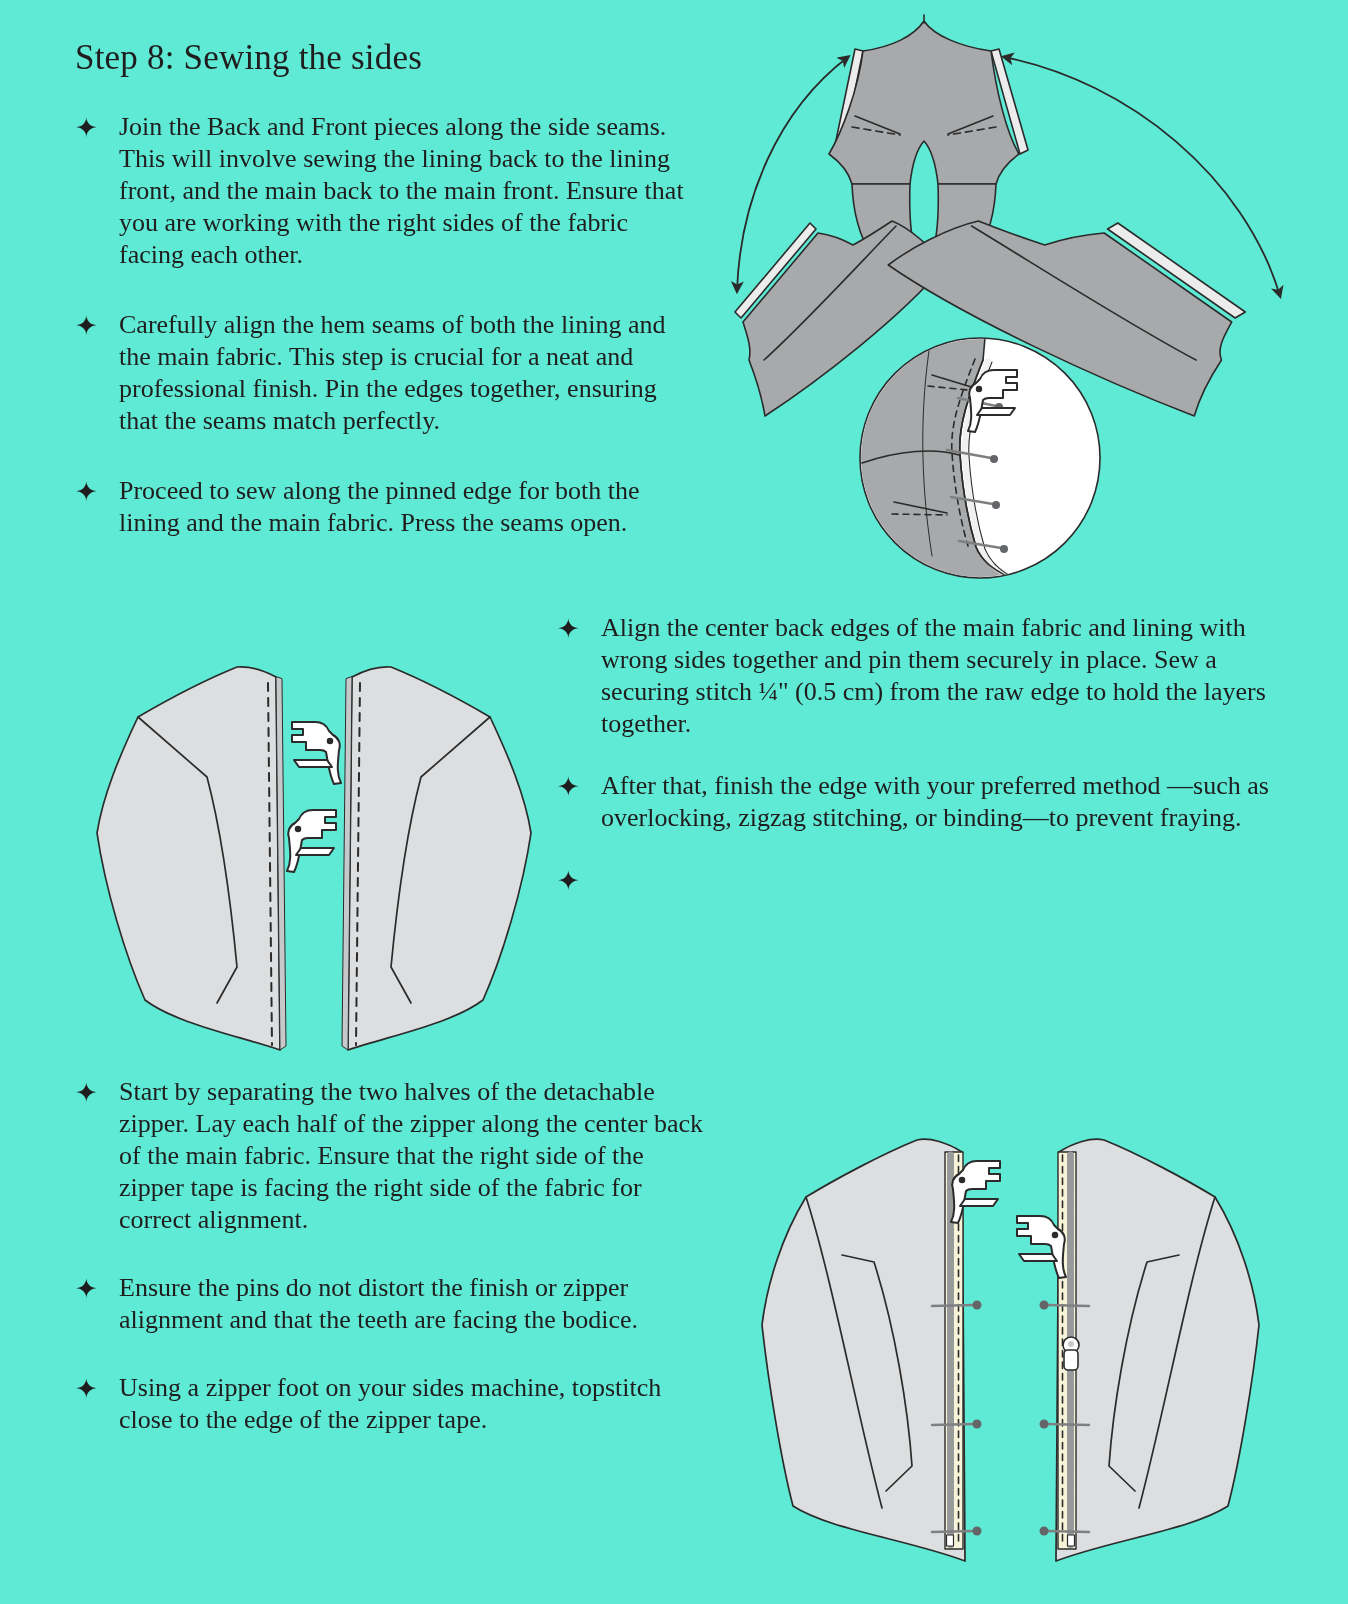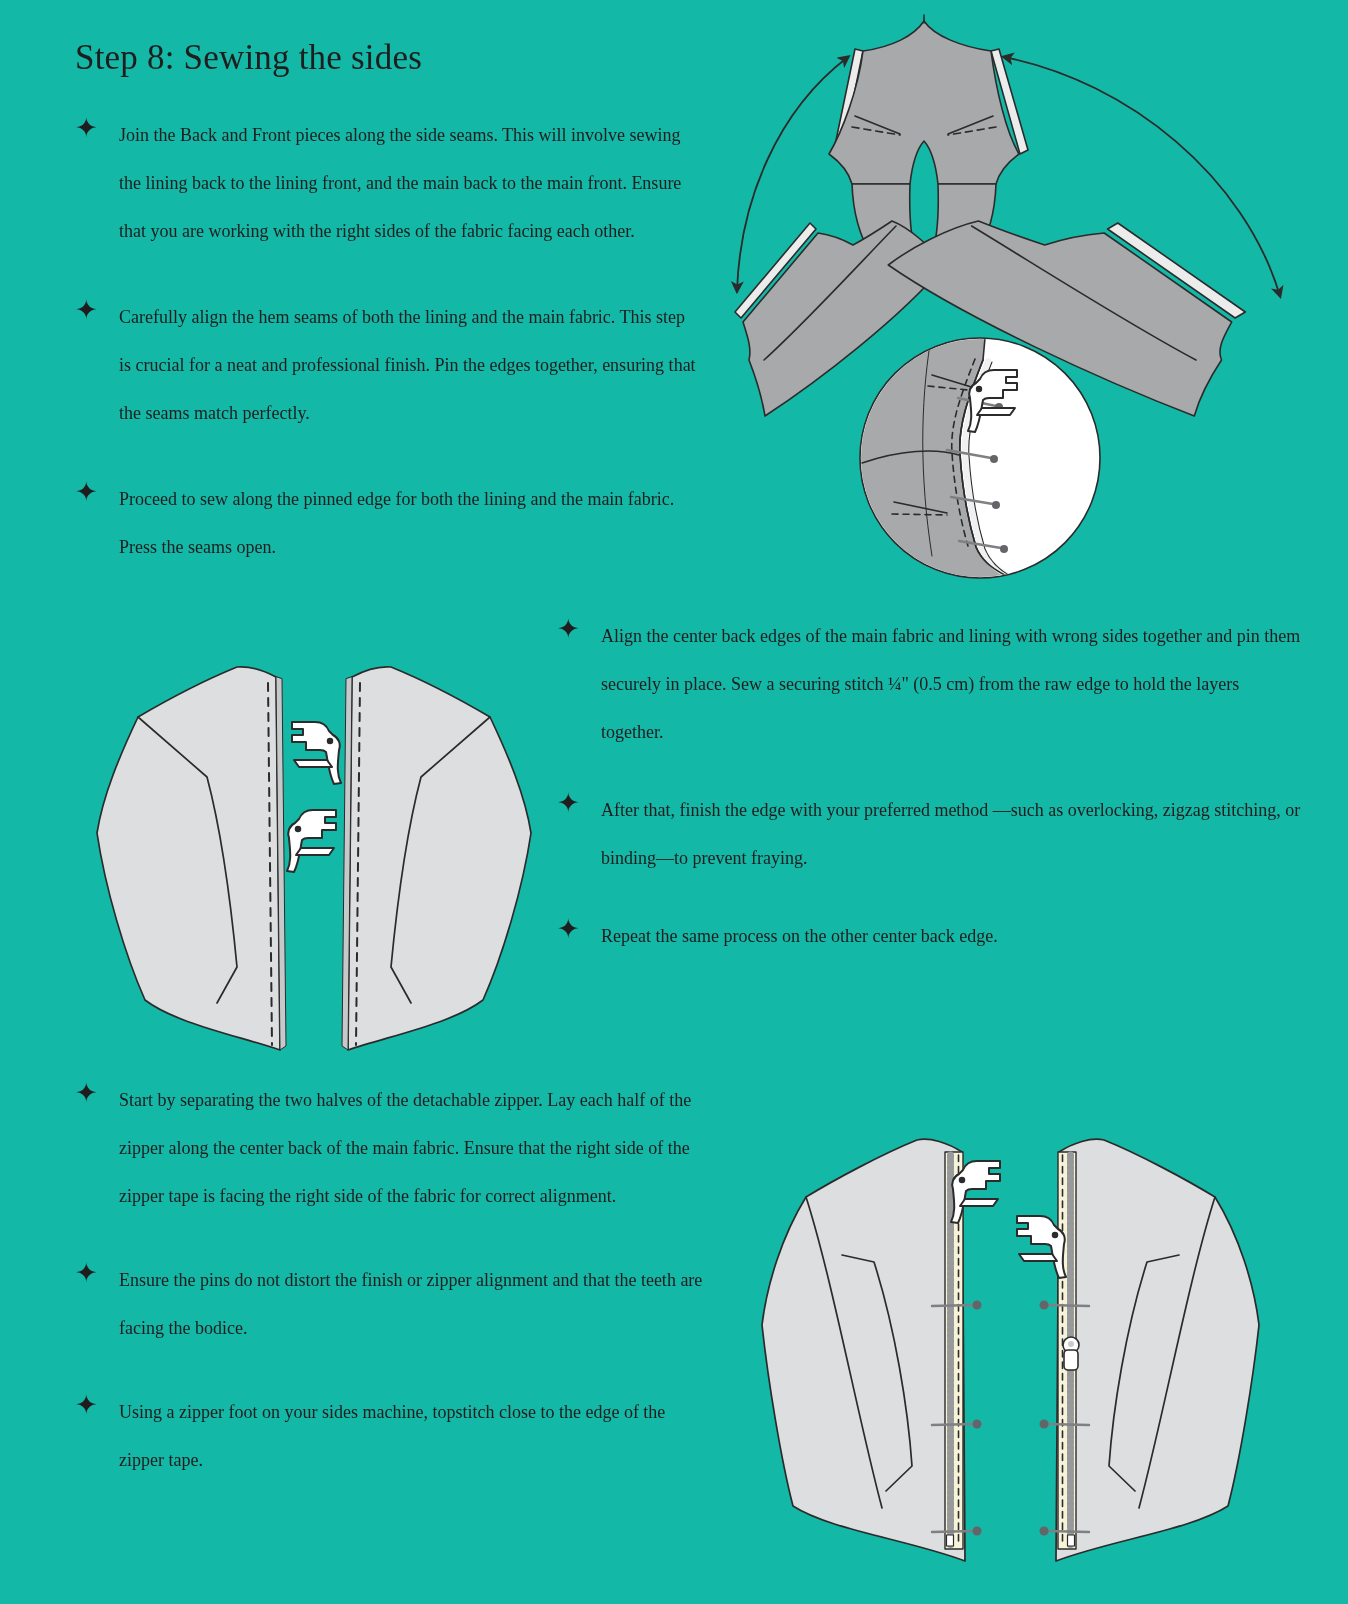--- a/index.html
+++ b/index.html
@@ -3,39 +3,39 @@
 <meta charset="utf-8">
 <style>
   * { margin: 0; padding: 0; box-sizing: border-box; }
   html, body { width: 1348px; height: 1604px; }
   body {
     background: #ffffff;
     font-family: "Liberation Serif", "DejaVu Serif", serif;
     color: #1f1d1e;
     overflow: hidden;
   }
-  .page { position: relative; width: 1348px; height: 1604px; background: #14b8a6; }
+  .page { position: relative; width: 1348px; height: 1604px; background: #5eead4; }
   section { position: absolute; }
   h2 {
     font-family: "Liberation Serif", "DejaVu Serif", serif;
     font-weight: normal;
     font-size: 35px;
     letter-spacing: 0.2px;
     margin-bottom: 33px;
     color: #1f1d1e;
   }
   .bullet { display: flex; align-items: flex-start; }
   .star {
     flex: 0 0 44px;
     font-family: "DejaVu Sans", sans-serif;
     font-size: 27px;
     line-height: 34px;
     color: #1f1d1e;
   }
-  .bullet p { font-size: 18px; line-height: 48px; }
+  .bullet p { font-size: 26px; line-height: 32px; }
   #sec8 { left: 75px;  top: 38px;   width: 624px; }
   #sec8 .bullet { margin-bottom: 38px; }
   #sec9 { left: 557px; top: 612px;  width: 748px; }
   #sec9 .bullet { margin-bottom: 30px; }
   #sec10 { left: 75px; top: 1076px; width: 634px; }
   #sec10 .bullet { margin-bottom: 36px; }
   figure { position: absolute; }
   #figA { left: 700px; top: 8px; }
   #figB { left: 75px;  top: 625px; }
   #figC { left: 710px; top: 1088px; }
@@ -142,21 +142,20 @@
     <div class="bullet">
       <span class="star">✦</span>
       <p>Align the center back edges of the main fabric and lining with wrong sides together and pin them securely in place. Sew a securing stitch ¼" (0.5 cm) from the raw edge to hold the layers together.</p>
     </div>
     <div class="bullet">
       <span class="star">✦</span>
       <p>After that, finish the edge with your preferred method —such as overlocking, zigzag stitching, or binding—to prevent fraying.</p>
     </div>
     <div class="bullet">
       <span class="star">✦</span>
-      <p>Repeat the same process on the other center back edge.</p>
     </div>
   </section>
 
   <figure id="figB">
     <svg width="460" height="440" viewBox="0 0 460 440">
       <g stroke="#2b2b2b" stroke-width="1.7" fill="none" stroke-linejoin="round" stroke-linecap="round">
         <g id="figB-half">
           <path d="M201,52 C188,45 174,41 162,42 C130,55 92,75 63,92 C45,130 28,170 22,208 C30,262 50,330 70,375 C100,398 160,410 205,425 Z" fill="#dcdee0"></path>
           <path fill="#c6c8ca" stroke-width="1" d="M201,52 L205,425 L211,421 L207,54 Z"></path>
           <path d="M63,92 L132,152 C150,220 158,300 162,342 L142,378"></path>

